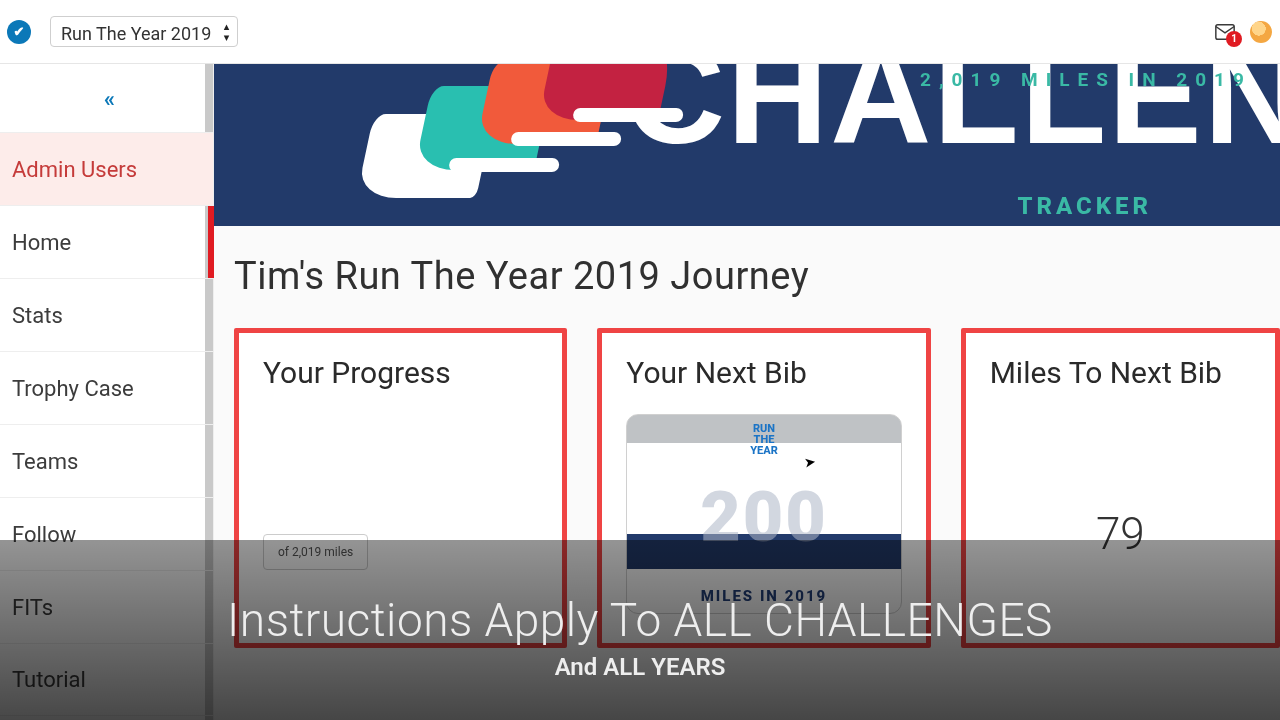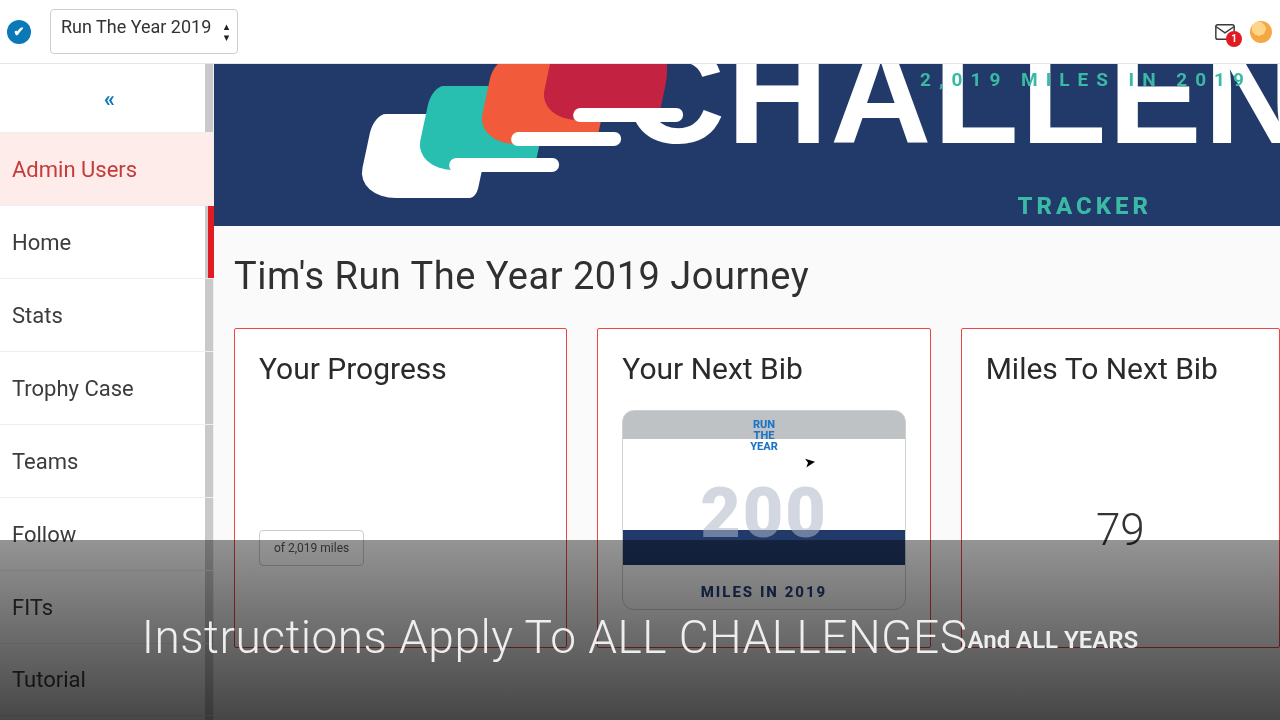--- a/index.html
+++ b/index.html
@@ -1,20 +1,20 @@
 <!DOCTYPE html>
 <html><head>
 <meta charset="utf-8">
 <style>
 *{box-sizing:border-box;margin:0;padding:0}
 body{font-family:-apple-system,BlinkMacSystemFont,"Segoe UI",Roboto,Helvetica,Arial,sans-serif;width:1280px;height:720px;overflow:hidden;background:#fff;position:relative}
 .topbar{height:64px;display:flex;align-items:center;padding:0 12px;border-bottom:1px solid #e6e6e6;justify-content:space-between}
 .tb-left{display:flex;align-items:center;gap:14px}
 .logo{width:24px;height:24px;border-radius:50%;background:#0b78b8;display:inline-flex;align-items:center;justify-content:center;color:#fff;font-weight:700;font-size:13px;transform:translateX(-5px)}
-.select{border:1px solid #cfcfcf;border-radius:4px;padding:6px 26px 16px 10px;font-size:18px;color:#333;background:#fff;cursor:pointer;position:relative}
+.select{border:1px solid #cfcfcf;border-radius:4px;padding:6px 26px 2px 10px;font-size:18px;color:#333;background:#fff;cursor:pointer;position:relative}
 .select .caret{position:absolute;right:8px;top:50%;transform:translateY(-50%);font-size:11px;line-height:1;color:#222;display:inline-flex;flex-direction:column;gap:0}
 .tb-right{display:flex;align-items:center;gap:14px;margin-right:-4px}
 .mail-wrap{position:relative;display:inline-flex;align-items:center;cursor:pointer}
 .mail-wrap svg{width:22px;height:22px;stroke:#3a3a3a;fill:none;stroke-width:1.6}
 .badge{position:absolute;right:-6px;bottom:-4px;background:#e01b22;color:#fff;border-radius:50%;width:16px;height:16px;font-size:10px;display:flex;align-items:center;justify-content:center;font-weight:700}
 .avatar{width:22px;height:22px;border-radius:50%;background:radial-gradient(circle at 40% 35%,#ffd58a 0 35%,#f4a742 36% 100%)}
 .app{display:flex;height:656px}
 .side{width:214px;border-right:1px solid #eee;position:relative;background:#fff}
 .side-scroll{position:absolute;right:0;top:0;width:8px;height:100%;background:#c9c9c9}
 .collapse{display:flex;justify-content:center;align-items:center;height:68px}
@@ -31,34 +31,34 @@
 .s0{left:-14px;top:72px;background:#fff;z-index:3}
 .s0::after{display:none}
 .s1{left:44px;top:44px;background:#29bfb0;z-index:4}
 .s2{left:106px;top:18px;background:#f15a3b;z-index:5}
 .s3{left:168px;top:-6px;background:#c32241;z-index:6}
 .brand{position:absolute;left:410px;top:-50px;color:#fff;font-weight:800;font-size:140px;letter-spacing:2px;font-family:Impact,"Arial Black",sans-serif}
 .b-sub{position:absolute;left:706px;top:4px;color:#3ab9a5;font-weight:700;font-size:19px;letter-spacing:8px}
 .b-track{position:absolute;right:128px;bottom:6px;color:#3ab9a5;font-weight:800;font-size:24px;letter-spacing:4px}
 .page-title{color:#303030;font-size:38px;font-weight:400;margin:0 0 30px 20px;letter-spacing:.5px}
 .cards{display:flex;gap:30px;margin-left:20px}
-.card{background:#fff;border:1px solid #ef4444;border-radius:2px;padding:22px 24px;min-height:320px}
+.card{background:#fff;border:5px solid #ef4444;border-radius:2px;padding:22px 24px;min-height:320px}
 .c1{width:334px}
 .c2{width:334px}
 .c3{width:320px}
 .card h3{font-size:30px;font-weight:400;color:#2a2a2a;margin-bottom:24px;white-space:nowrap}
 .bib{width:100%;height:200px;border:1px solid #d0d0d0;border-radius:12px;background:linear-gradient(#bfc2c5 0 14%,#fff 14% 60%,#223a6a 60% 78%,#fff 78% 100%);position:relative;display:flex;flex-direction:column;align-items:center;justify-content:flex-start;padding-top:6px}
 .bib .logo2{margin-top:2px;color:#1b74c6;font-size:11px;font-weight:800;text-align:center;line-height:1}
 .bib .big{color:#aeb7c8;font-weight:900;font-size:70px;letter-spacing:2px;margin-top:20px;opacity:.55}
 .bib .miles{position:absolute;bottom:8px;color:#23407a;font-weight:800;font-size:15px;letter-spacing:2px}
 .prog-box{border:1px solid #ccc;border-radius:4px;padding:10px 14px;margin-top:120px;display:inline-block;text-align:center}
 .prog-small{font-size:12px;color:#555}
 .miles-num{font-size:44px;font-weight:300;color:#333;margin-top:118px;text-align:center}
 .cursor{position:absolute;left:590px;top:390px;font-size:14px;color:#000;transform:rotate(-8deg)}
-.overlay{position:absolute;left:0;right:0;bottom:0;height:180px;background:linear-gradient(rgba(0,0,0,.42),rgba(0,0,0,.72));display:flex;flex-direction:row;align-items:center;justify-content:center;padding-top:14px}
+.overlay{position:absolute;left:0;right:0;bottom:0;height:180px;background:linear-gradient(rgba(0,0,0,.42),rgba(0,0,0,.72));display:flex;flex-direction:column;align-items:center;justify-content:center;padding-top:14px}
 .ov1{color:#eee;font-size:46px;font-weight:300;letter-spacing:.5px}
 .ov2{color:#eee;font-size:24px;font-weight:600;margin-top:6px}
 </style>
 </head>
 <body>
 
 <div class="topbar">
   <div class="tb-left">
     <span class="logo">✔</span>
     <div class="select">

